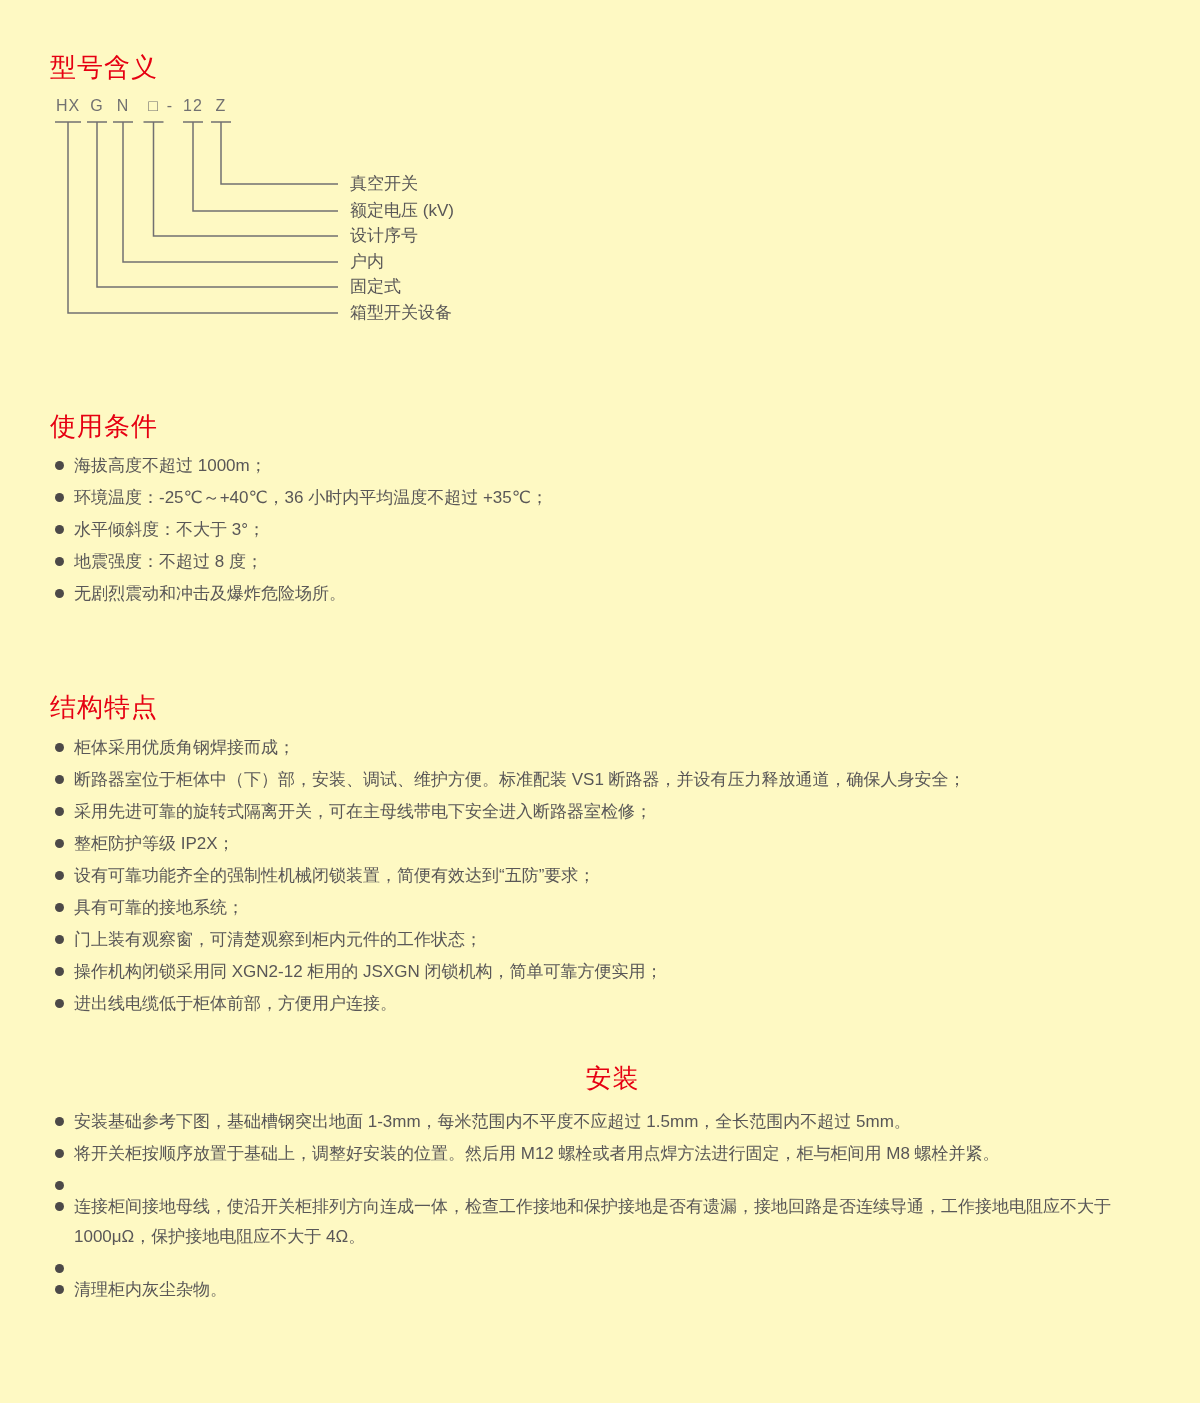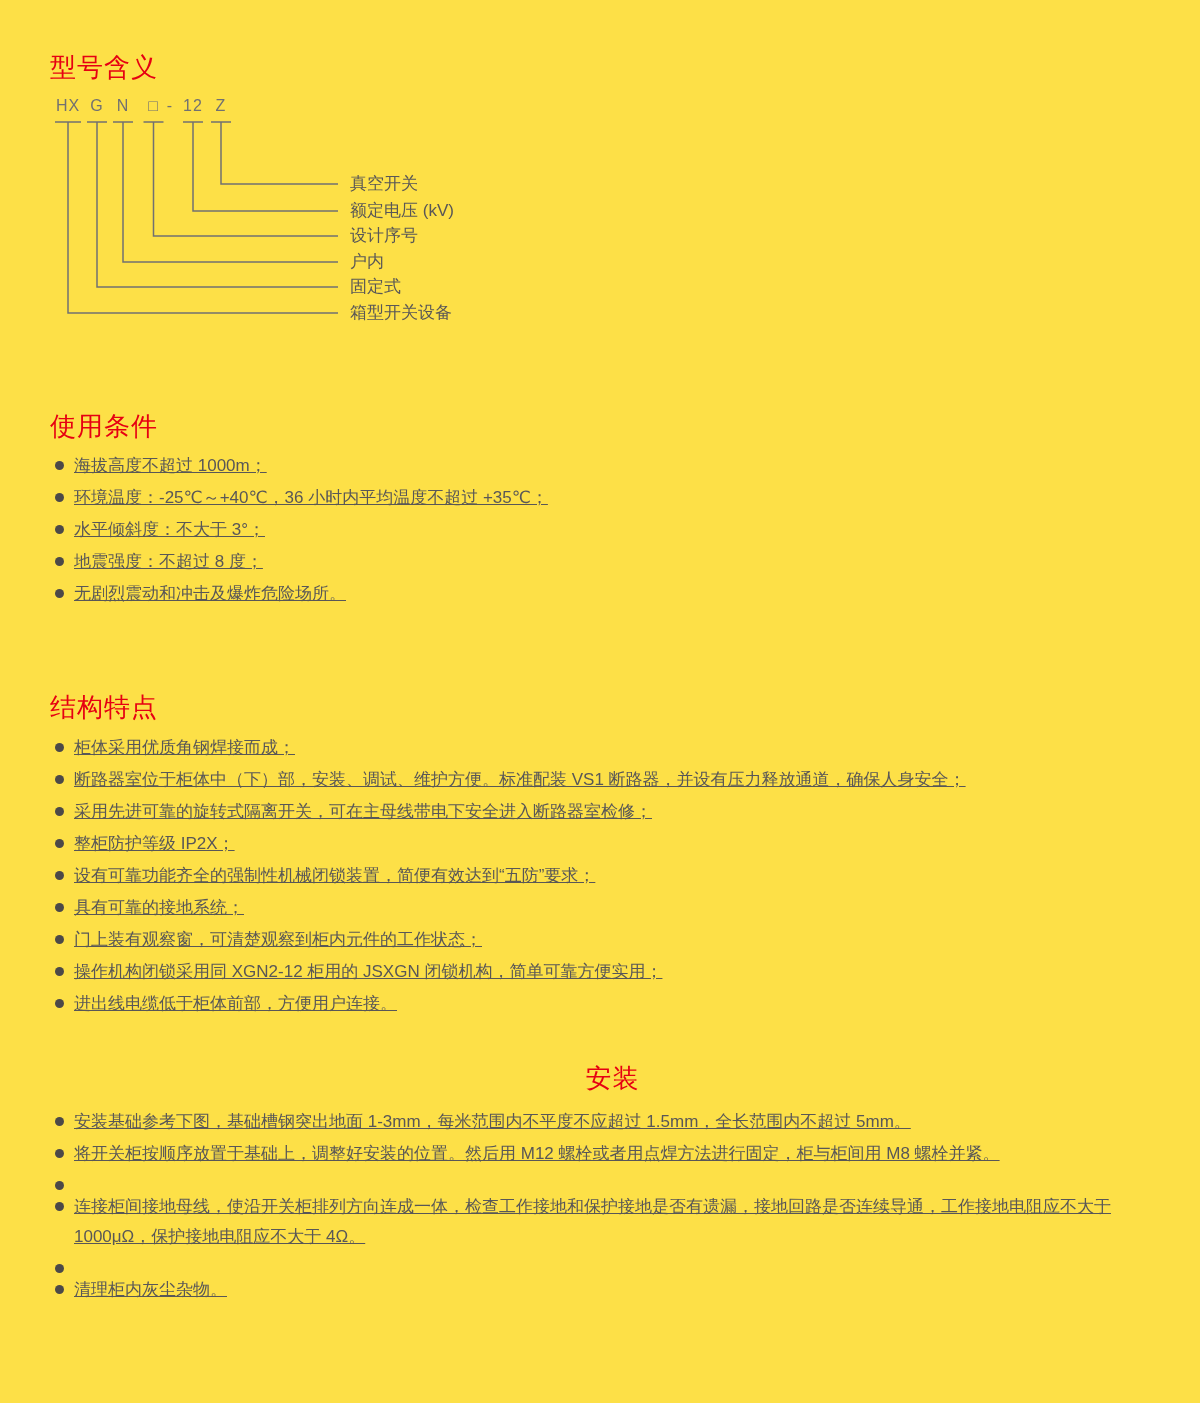--- a/index.html
+++ b/index.html
@@ -1,21 +1,21 @@
 <!DOCTYPE html>
 <html><head>
 <meta charset="utf-8">
 <style>
   * { box-sizing: border-box; }
   html, body { margin: 0; padding: 0; background: #ffffff; }
   .page {
     position: relative;
     width: 1200px;
     height: 1403px;
-    background: #fde047;
+    background: #fef9c3;
     padding: 52px 25px 0 50px;
     overflow: hidden;
     font-family: "Liberation Sans", "DejaVu Sans", sans-serif;
     color: #595757;
   }
   .section-title {
     margin: 0;
     font-size: 26px;
     line-height: 30px;
     font-weight: 400;
@@ -34,21 +34,20 @@
   }
   .branch-label {
     position: absolute; left: 300px;
     font-size: 17px; line-height: 24px;
     white-space: nowrap; color: #595757;
   }
   
   .bullets {
     list-style: none; margin: 0; padding: 0 0 0 5px;
     width: 1125px;
-    text-decoration: underline;
   }
   .bullets li {
     display: flex; align-items: flex-start;
     font-size: 17px; line-height: 30px;
     margin-bottom: 2px;
   }
   .dot {
     flex: 0 0 auto; width: 9px; height: 9px;
     border-radius: 50%; background: #4c4948;
     margin: 10px 10px 0 0;

